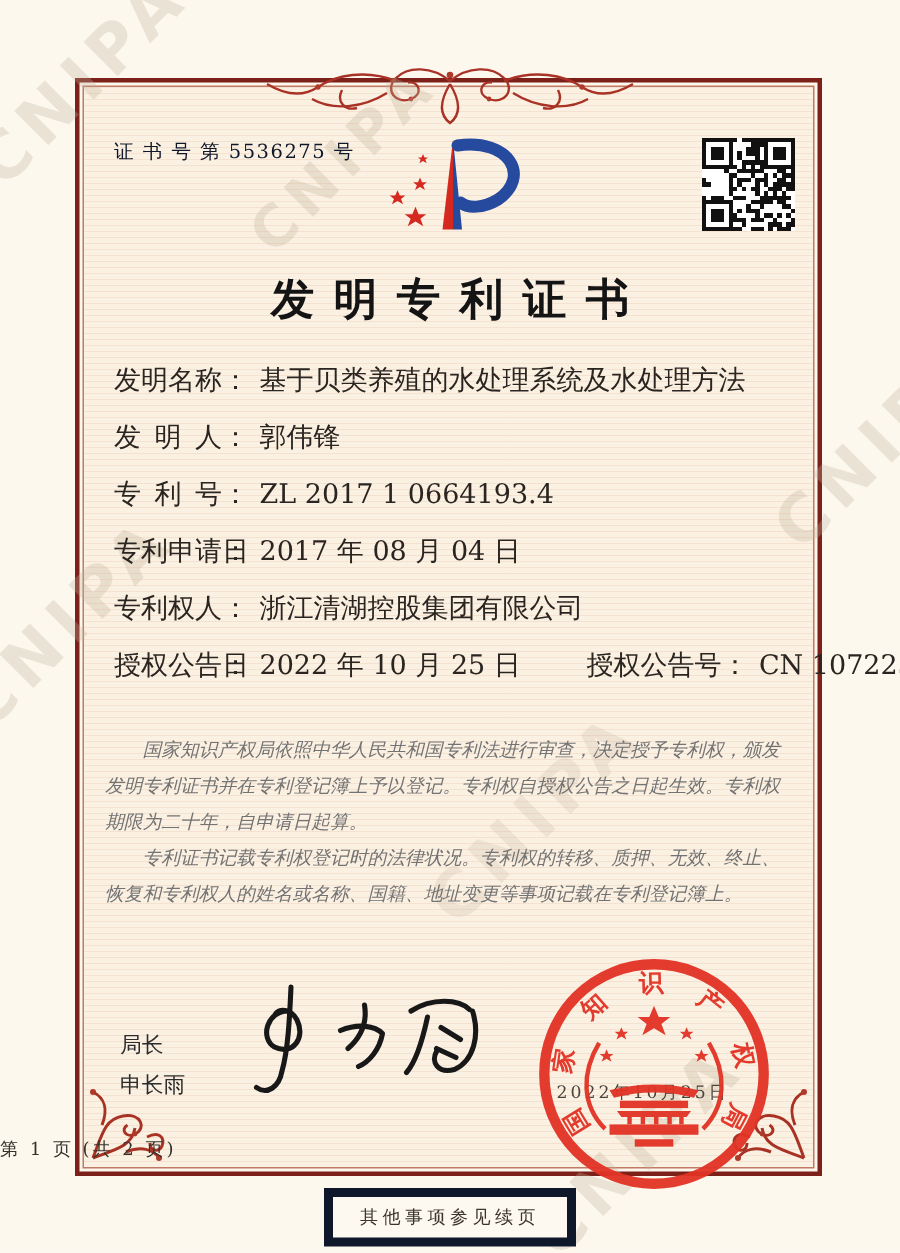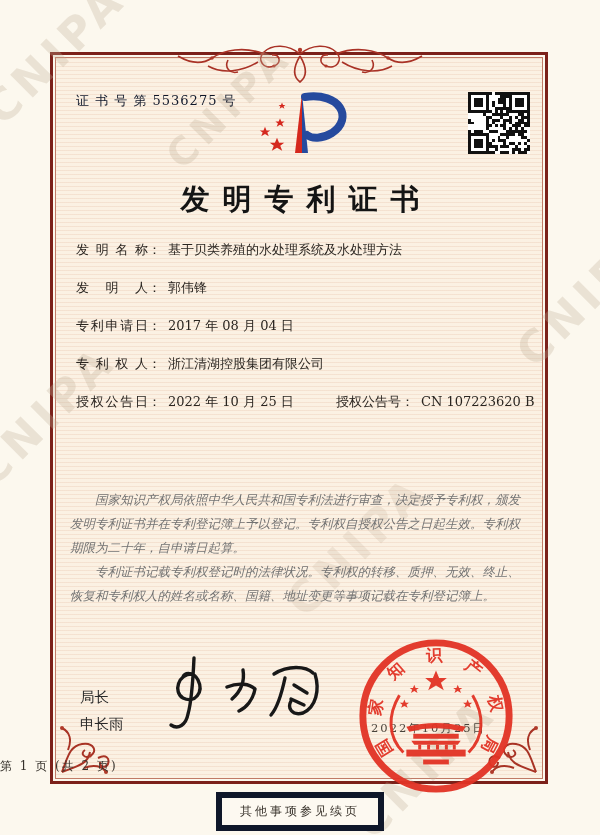--- a/index.html
+++ b/index.html
@@ -26,21 +26,21 @@
 
   
   .cert-no{position:absolute;left:76px;top:92px;z-index:5;font-size:13px;
            letter-spacing:1px;color:#0f172a;}
   .logo{position:absolute;left:238px;top:80px;width:124px;height:80px;z-index:5;}
   .qr{position:absolute;left:468px;top:92px;width:62px;height:62px;z-index:5;background:#fff;}
   .title{position:absolute;left:0;right:0;top:161px;z-index:5;text-align:center;
          font-size:29px;font-weight:bold;letter-spacing:13px;text-indent:13px;color:#141414;}
 
   
-  .fields{position:absolute;left:76px;top:241px;width:452px;z-index:5;font-size:13px;color:#2a2520;}
+  .fields{position:absolute;left:76px;top:241px;width:452px;z-index:5;font-size:18px;color:#2a2520;}
   .row{height:17px;margin-bottom:21px;white-space:nowrap;}
   .lbl{display:inline-block;width:72px;text-align:justify;text-align-last:justify;}
   .val{padding-left:7px;}
   .grp2{margin-left:38px;}
 
   
   .paras{position:absolute;left:70px;top:488px;width:462px;z-index:5;
          font-size:12.5px;line-height:1.92;color:#737373;font-style:italic;}
   .paras p{margin:0;text-indent:2em;}
 
@@ -391,20 +391,23 @@
   <h1 class="title">发明专利证书</h1>
 
   <div class="fields">
     <div class="row">
       <span class="lbl">发明名称</span><span>：</span><span class="val">基于贝类养殖的水处理系统及水处理方法</span>
     </div>
     <div class="row">
       <span class="lbl">发明人</span><span>：</span><span class="val">郭伟锋</span>
     </div>
     <div class="row">
+      <span class="lbl">专利号</span><span>：</span><span class="val">ZL 2017 1 0664193.4</span>
+    </div>
+    <div class="row">
       <span class="lbl">专利申请日</span><span>：</span><span class="val">2017 年 08 月 04 日</span>
     </div>
     <div class="row">
       <span class="lbl">专利权人</span><span>：</span><span class="val">浙江清湖控股集团有限公司</span>
     </div>
     <div class="row">
       <span><span class="lbl">授权公告日</span><span>：</span><span class="val">2022 年 10 月 25 日</span></span>
       <span class="grp2"><span>授权公告号</span><span>：</span><span class="val">CN 107223620 B</span></span>
     </div>
   </div>

